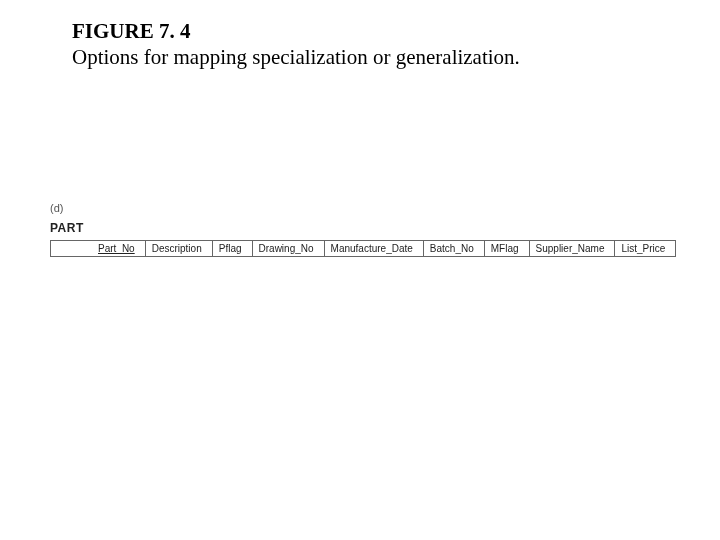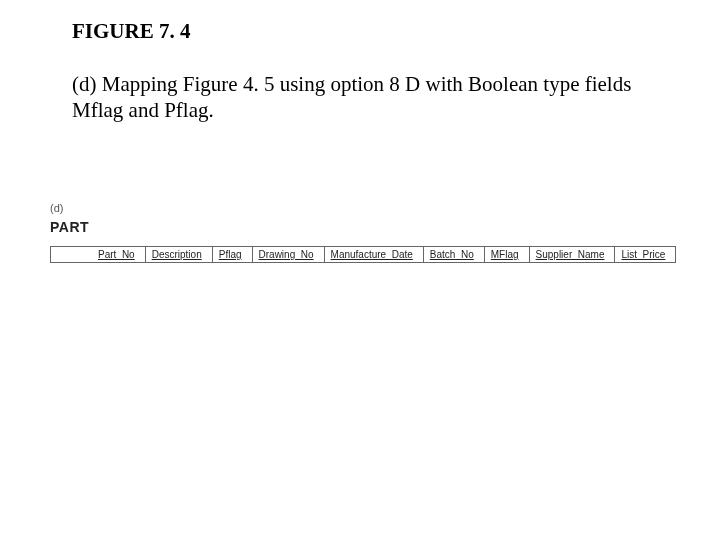--- a/index.html
+++ b/index.html
@@ -38,57 +38,55 @@
   .sublabel {
     display: inline-block;
     font-size: 11px;
     color: #555;
     vertical-align: top;
     margin-right: 10px;
     margin-top: 2px;
   }
   .relname {
     display: inline-block;
-    font-size: 14px;
+    font-size: 12px;
     font-weight: bold;
     color: #222;
     letter-spacing: 0.5px;
-    margin-bottom: 10px;
+    margin-bottom: 4px;
   }
   table.schema {
     border-collapse: collapse;
     margin-top: 1px;
   }
   table.schema td {
     border: 1px solid #666;
     font-size: 10px;
     padding: 2px 10px 2px 6px;
     white-space: nowrap;
     color: #222;
     background: #fff;
-    text-decoration: underline;
   }
   table.schema td.pk {
     text-decoration: underline;
     padding-left: 47px;
   }
   .relblock {
     display: inline-block;
     vertical-align: top;
   }
 </style>
 </head>
 <body>
 
 <div class="page">
 
   <div class="caption">
     <span class="figno">FIGURE 7. 4</span><br>
-    <br>
-    <span>(d) Mapping Figure 4. 5 using option 8 D with Boolean type fields Mflag and Pflag.</span>
+    <span>Options for mapping specialization or generalization.</span><br>
   </div>
 
   <div class="diagram">
     <span class="sublabel">(d)</span>
     <span class="relblock">
       <span class="relname">PART</span>
       <table class="schema">
         <tbody>
             <tr>
           <td class="pk">Part_No</td>

